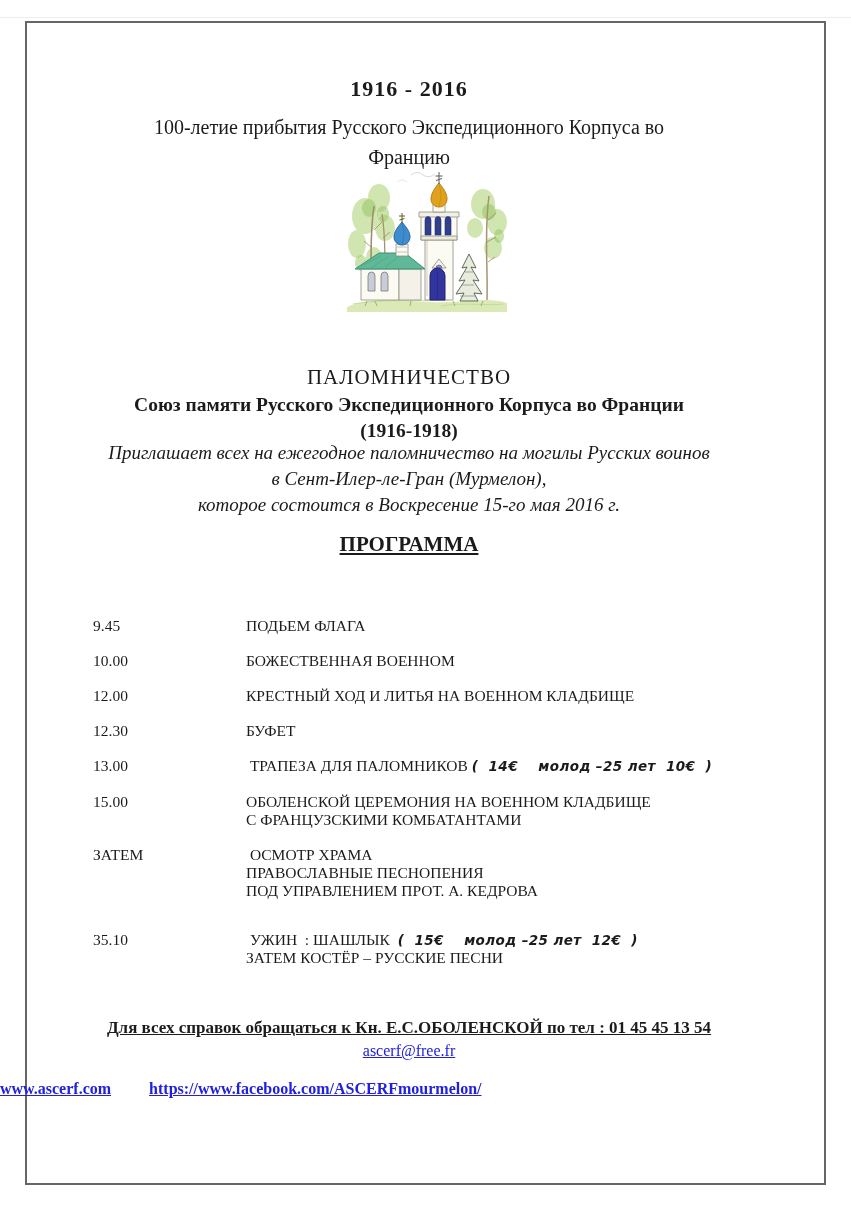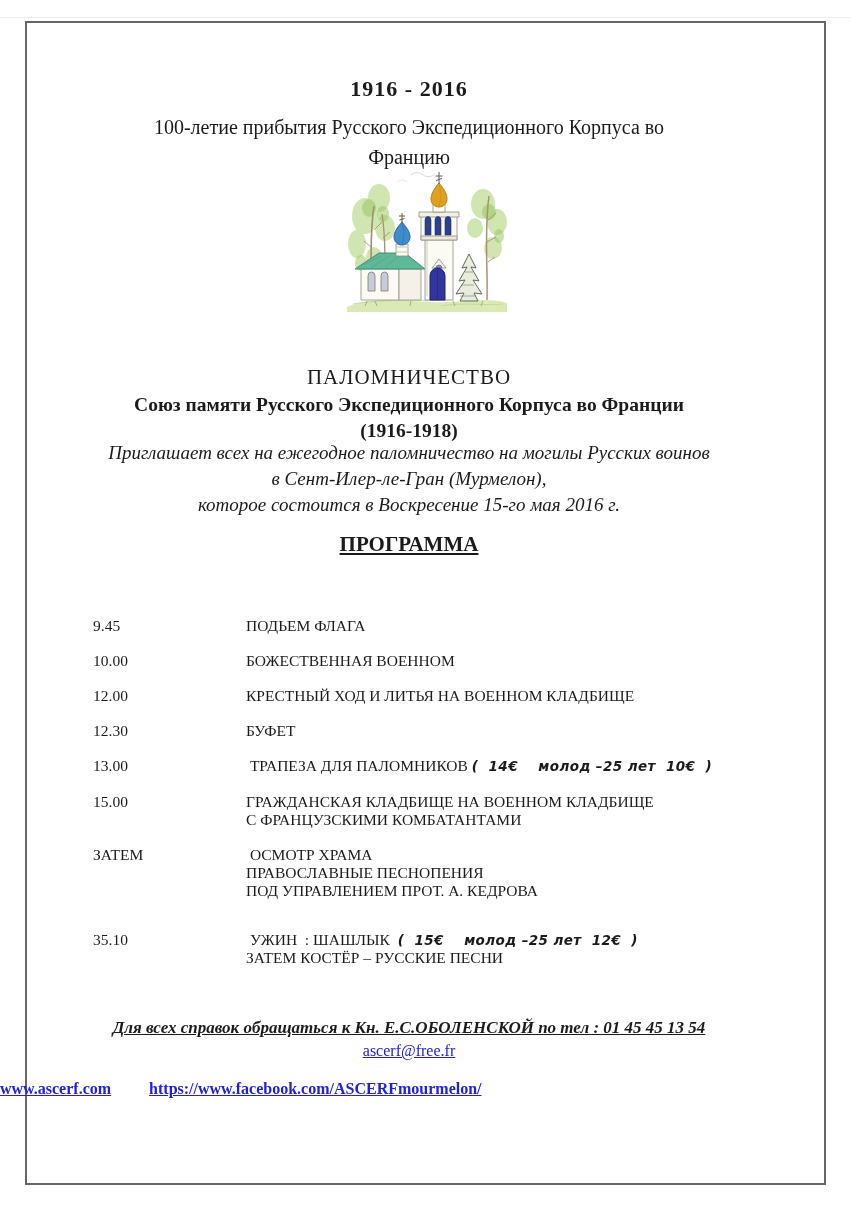--- a/index.html
+++ b/index.html
@@ -24,21 +24,21 @@
   .sched-row{position:absolute;left:0;width:851px;font-size:15.5px;}
   .sched-time{position:absolute;left:93px;top:0;}
   .sched-desc{position:absolute;left:246px;top:0;line-height:18px;}
   .sched-line{white-space:pre-wrap;}
   .price{
     font-family:"DejaVu Sans","Liberation Sans",sans-serif;
     font-weight:bold;font-style:italic;font-size:13.5px;letter-spacing:.4px;
     white-space:pre-wrap;
   }
   .contact{top:1018px;font-size:17px;font-weight:bold;}
-  .contact span{text-decoration:underline;font-style:italic;}
+  .contact span{text-decoration:underline;}
   .email-row{top:1042px;font-size:16px;}
   a.doc-link{color:var(--link-blue,#2020dd);text-decoration:underline;cursor:pointer;}
   .links-row{top:1080px;font-size:16px;font-weight:bold;display:flex;justify-content:flex-start;gap:38px;}
   svg .sketch{stroke:#8e8d7e;stroke-width:.8;}
 </style>
 </head>
 <body>
 
 <div class="page">
   <div class="scan-edge"></div>
@@ -194,21 +194,21 @@
   <div class="sched-row" style="top:757px">
     <div class="sched-time">13.00</div>
     <div class="sched-desc">
       <div class="sched-line"><span> ТРАПЕЗА ДЛЯ ПАЛОМНИКОВ </span><span class="price">(  14€    молод –25 лет  10€  )</span></div>
     </div>
   </div>
 
   <div class="sched-row" style="top:793px">
     <div class="sched-time">15.00</div>
     <div class="sched-desc">
-      <div class="sched-line">ГРАЖДАНСКАЯ КЛАДБИЩЕ НА ВОЕННОМ КЛАДБИЩЕ</div>
+      <div class="sched-line">ОБОЛЕНСКОЙ ЦЕРЕМОНИЯ НА ВОЕННОМ КЛАДБИЩЕ</div>
       <div class="sched-line">С ФРАНЦУЗСКИМИ КОМБАТАНТАМИ</div>
     </div>
   </div>
 
   <div class="sched-row" style="top:846px">
     <div class="sched-time">ЗАТЕМ</div>
     <div class="sched-desc">
       <div class="sched-line"> ОСМОТР ХРАМА</div>
       <div class="sched-line">ПРАВОСЛАВНЫЕ ПЕСНОПЕНИЯ</div>
       <div class="sched-line">ПОД УПРАВЛЕНИЕМ ПРОТ. А. КЕДРОВА</div>

